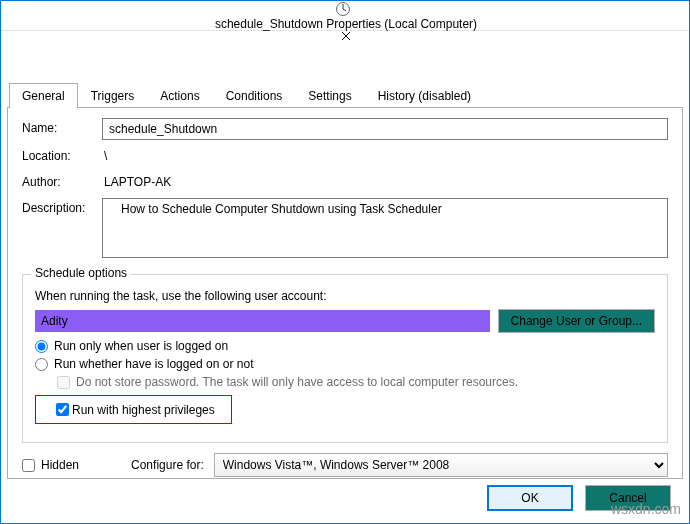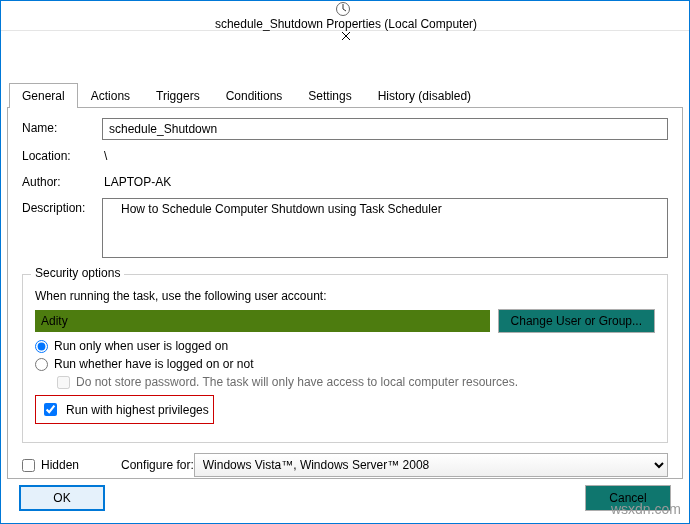--- a/index.html
+++ b/index.html
@@ -117,21 +117,21 @@
   font-size: 12px;
 }
 .sec-line { margin: 6px 0; }
 .user-row {
   display: flex;
   align-items: center;
   gap: 8px;
 }
 .user-text {
   flex: 1;
-  background: #4d7c0f;
+  background: #8b5cf6;
   padding: 4px 6px;
   height: 22px;
 }
 .btn {
   height: 24px;
   padding: 0 12px;
   background: #0f766e;
   border: 1px solid #adadad;
   font: inherit;
   cursor: pointer;
@@ -149,42 +149,43 @@
 .radio-row input, .check-row input { margin: 0; }
 .nested {
   margin-left: 22px;
   color: #6d6d6d;
   display: flex;
   align-items: center;
   gap: 6px;
 }
 .highlight-red {
   border: 1px solid #c00;
-  padding: 4px 4px;
+  padding: 4px 16px;
   display: inline-flex;
   align-items: center;
-  gap: 6px;
+  gap: 0;
 }
 .bottom-row {
   display: flex;
   align-items: center;
   margin-top: 10px;
+  gap: 10px;
 }
 .select {
   flex: 1;
   height: 24px;
   border: 1px solid #adadad;
   background: linear-gradient(#fff,#f0f0f0);
   font: inherit;
   padding: 0 4px;
 }
 .footer {
   display: flex;
-  justify-content: space-between;
-  gap: 4px;
+  justify-content: flex-end;
+  gap: 12px;
   padding: 6px 12px;
 }
 .footer .btn { width: 86px; height: 26px; }
 .watermark {
   position: absolute;
   bottom: 6px; right: 8px;
   font-size: 14px;
   color: #999;
   pointer-events: none;
 }
@@ -206,22 +207,22 @@
       <svg viewBox="0 0 10 10">
           <path d="M1 1 L9 9 M9 1 L1 9" stroke="#000" stroke-width="1"></path>
         </svg>
     </div>
   </div>
 
   <div class="client">
 
     <div class="tabs">
       <div class="tab active">General</div>
+      <div class="tab">Triggers</div>
       <div class="tab">Actions</div>
-      <div class="tab">Triggers</div>
       <div class="tab">Conditions</div>
       <div class="tab">Settings</div>
       <div class="tab">History (disabled)</div>
     </div>
 
     <div class="tabpage">
 
       <div class="formrow">
         <div class="lbl">Name:</div>
         <input class="textfield" type="text" value="schedule_Shutdown" style="">
@@ -236,21 +237,21 @@
         <div class="lbl">Author:</div>
         <div class="val-static">LAPTOP-AK</div>
       </div>
 
       <div class="formrow">
         <div class="lbl">Description:</div>
         <textarea class="textarea" style="">How to Schedule Computer Shutdown using Task Scheduler</textarea>
       </div>
 
       <div class="groupbox">
-        <span class="group-legend">Security options</span>
+        <span class="group-legend">Schedule options</span>
 
         <div class="sec-line">When running the task, use the following user account:</div>
 
         <div class="user-row sec-line">
           <div class="user-text">Adity</div>
           <button class="btn">Change User or Group...</button>
         </div>
 
         <label class="radio-row">
           <input type="radio" name="runopt" checked="" style="">

